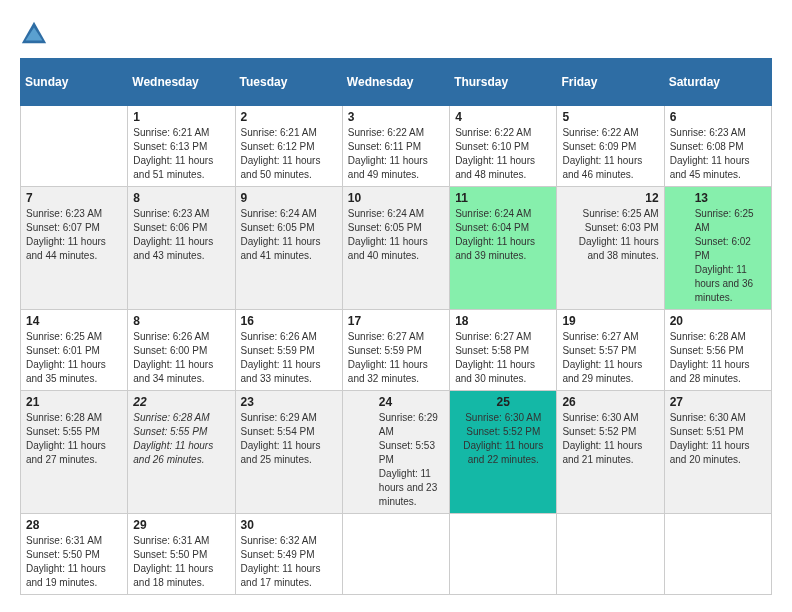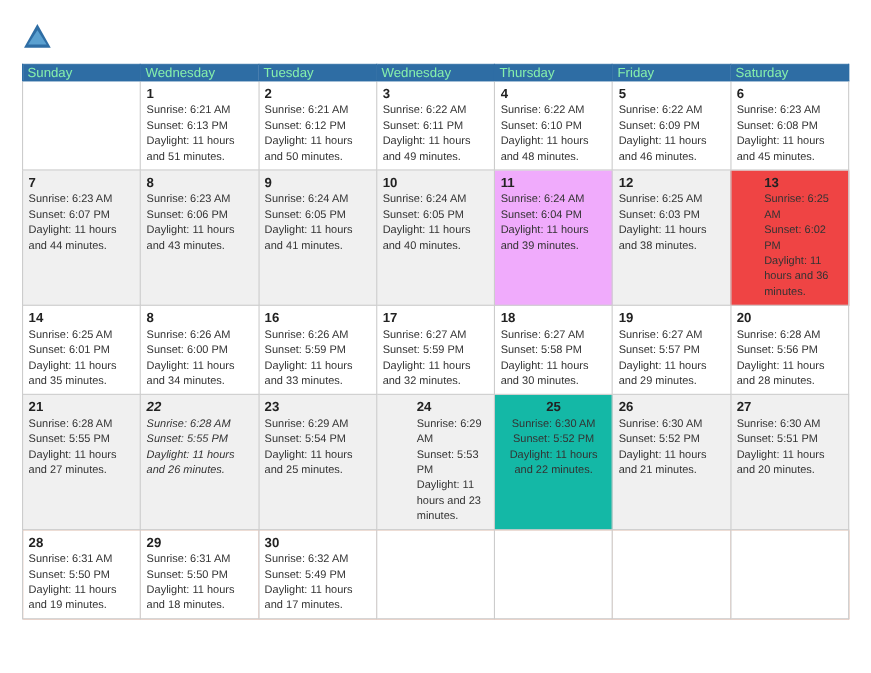--- a/index.html
+++ b/index.html
@@ -44,25 +44,25 @@
       font-size: 16px;
       color: #333;
     }
     .calendar {
       width: 100%;
       border-collapse: collapse;
       font-size: 10.5px;
     }
     .calendar th {
       background: #2e6da4;
-      color: #86efac;
-      padding: 0 4px;
+      color: #ffffff;
+      padding: 16px 4px;
       text-align: left;
       font-size: 12px;
-      font-weight: normal;
+      font-weight: bold;
       border: 1px solid #2e6da4;
     }
     .calendar td {
       vertical-align: top;
       padding: 4px 5px;
       border: 1px solid #ccc;
       height: 80px;
       width: 107px;
       background: #fff;
     }
@@ -154,29 +154,29 @@
           <div class="day-info">Sunrise: 6:23 AM<br>Sunset: 6:06 PM<br>Daylight: 11 hours and 43 minutes.</div>
         </td>
         <td style="background-color: rgb(240, 240, 240);">
           <div class="day-number">9</div>
           <div class="day-info">Sunrise: 6:24 AM<br>Sunset: 6:05 PM<br>Daylight: 11 hours and 41 minutes.</div>
         </td>
         <td style="background-color: rgb(240, 240, 240);">
           <div class="day-number">10</div>
           <div class="day-info">Sunrise: 6:24 AM<br>Sunset: 6:05 PM<br>Daylight: 11 hours and 40 minutes.</div>
         </td>
-        <td style="background-color: #f0abfc;">
+        <td style="background-color: #86efac;">
           <div class="day-number">11</div>
           <div class="day-info">Sunrise: 6:24 AM<br>Sunset: 6:04 PM<br>Daylight: 11 hours and 39 minutes.</div>
         </td>
-        <td style="background-color: rgb(240, 240, 240);">
+        <td style="background-color: rgb(240, 240, 240); text-align: right;">
           <div class="day-number">12</div>
           <div class="day-info">Sunrise: 6:25 AM<br>Sunset: 6:03 PM<br>Daylight: 11 hours and 38 minutes.</div>
         </td>
-        <td style="background-color: #ef4444; padding-left: 30px;">
+        <td style="background-color: #86efac; padding-left: 30px;">
           <div class="day-number">13</div>
           <div class="day-info">Sunrise: 6:25 AM<br>Sunset: 6:02 PM<br>Daylight: 11 hours and 36 minutes.</div>
         </td>
       </tr>
       <tr style="background-color: rgb(255, 255, 255);">
         <td>
           <div class="day-number">14</div>
           <div class="day-info">Sunrise: 6:25 AM<br>Sunset: 6:01 PM<br>Daylight: 11 hours and 35 minutes.</div>
         </td>
         <td>
@@ -227,21 +227,21 @@
         </td>
         <td style="background-color: rgb(240, 240, 240);">
           <div class="day-number">26</div>
           <div class="day-info">Sunrise: 6:30 AM<br>Sunset: 5:52 PM<br>Daylight: 11 hours and 21 minutes.</div>
         </td>
         <td style="background-color: rgb(240, 240, 240); margin-top: 36px;">
           <div class="day-number">27</div>
           <div class="day-info">Sunrise: 6:30 AM<br>Sunset: 5:51 PM<br>Daylight: 11 hours and 20 minutes.</div>
         </td>
       </tr>
-      <tr style="background-color: #c2410c; margin-left: 48px;">
+      <tr style="background-color: #7dd3fc; margin-left: 48px;">
         <td>
           <div class="day-number">28</div>
           <div class="day-info">Sunrise: 6:31 AM<br>Sunset: 5:50 PM<br>Daylight: 11 hours and 19 minutes.</div>
         </td>
         <td>
           <div class="day-number">29</div>
           <div class="day-info">Sunrise: 6:31 AM<br>Sunset: 5:50 PM<br>Daylight: 11 hours and 18 minutes.</div>
         </td>
         <td>
           <div class="day-number">30</div>

